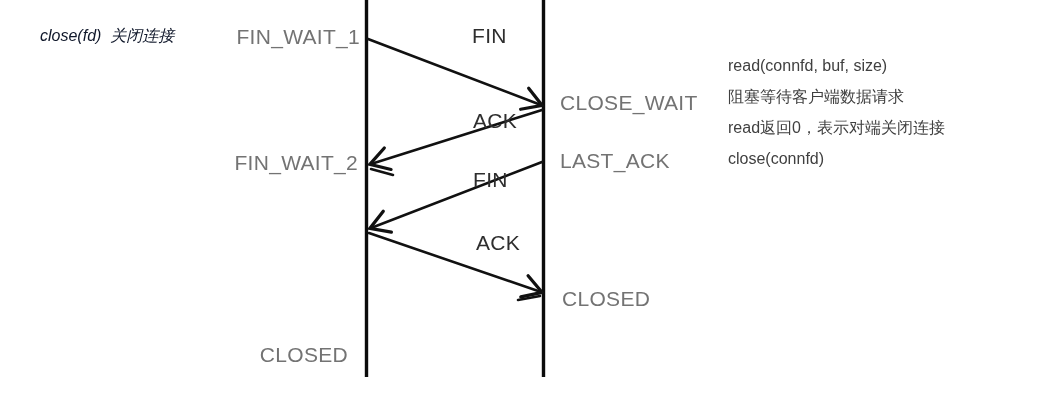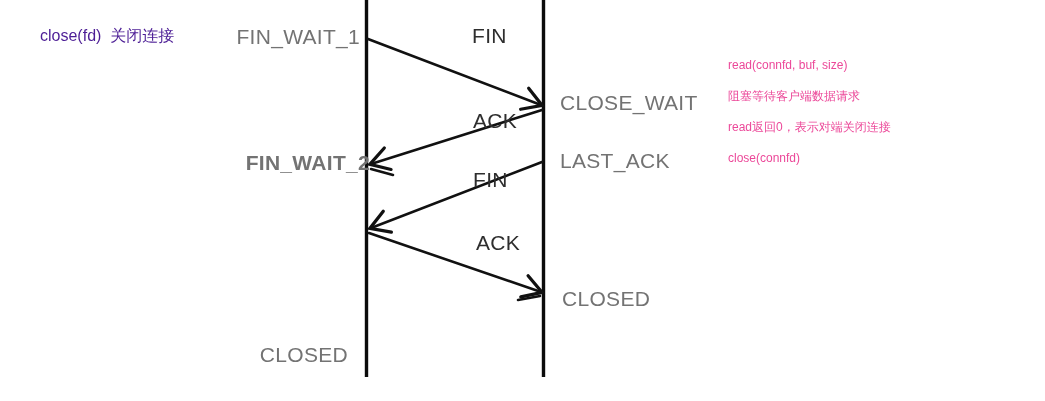--- a/index.html
+++ b/index.html
@@ -9,24 +9,24 @@
     height: 401px;
     background: #ffffff;
     font-family: "Liberation Sans", "DejaVu Sans", sans-serif;
     color: #1f1f1f;
     overflow: hidden;
   }
   .stage svg { position: absolute; left: 0; top: 0; }
   .lbl { position: absolute; white-space: pre; line-height: 1.15; }
   .state { font-size: 21px; letter-spacing: 0.3px; color: #737373; }
   .msg   { font-size: 21px; letter-spacing: 0.3px; color: #2e2e2e; margin-left: 48px; }
-  .small { font-size: 16px; color: #4c1d95; }
+  .small { font-size: 16px; color: #0f172a; font-style: italic; }
   .ra    { text-align: right; width: 150px; }
   .notes { position: absolute; left: 728px; top: 50px; }
-  .notes .note-line { font-size: 12px; line-height: 31px; white-space: pre; color: #ec4899; }
+  .notes .note-line { font-size: 16px; line-height: 31px; white-space: pre; color: #404040; }
 </style>
 </head>
 <body>
 
 <div class="stage">
 
   <svg width="1045" height="401" viewBox="0 0 1045 401">
     <defs>
       <marker id="ah" viewBox="-18 -12 24 24" refX="-1" refY="0" markerWidth="30" markerHeight="30" orient="auto" markerUnits="userSpaceOnUse">
         <path d="M-15,-9 L0,0 L-15,9" fill="none" stroke="#111111" stroke-width="2.6" stroke-linecap="round"></path>
@@ -41,21 +41,21 @@
     <line x1="542" y1="162" x2="371" y2="228" stroke="#111111" stroke-width="2.6" stroke-linecap="round" marker-end="url(#ah)"></line>
     <line x1="369" y1="233" x2="541" y2="292" stroke="#111111" stroke-width="2.6" stroke-linecap="round" marker-end="url(#ah)"></line>
 
     <line x1="371" y1="169" x2="393" y2="175" stroke="#111111" stroke-width="2.6" stroke-linecap="round"></line>
     <line x1="518" y1="300" x2="540" y2="296" stroke="#111111" stroke-width="2.6" stroke-linecap="round"></line>
   </svg>
 
   <div class="lbl small" style="left:40px; top:27px;">close(fd)  关闭连接</div>
 
   <div class="lbl state ra" style="left:210px; top:25px;">FIN_WAIT_1</div>
-  <div class="lbl state ra" style="left:220px; top:151px;font-weight:bold;">FIN_WAIT_2</div>
+  <div class="lbl state ra" style="left:208px; top:151px;">FIN_WAIT_2</div>
   <div class="lbl state ra" style="left:198px; top:343px;">CLOSED</div>
 
   <div class="lbl state" style="left:560px; top:149px;">LAST_ACK</div>
   <div class="lbl state" style="left:560px; top:91px;">CLOSE_WAIT</div>
   <div class="lbl state" style="left:562px; top:287px;">CLOSED</div>
 
   <div class="lbl msg" style="left:424px; top:24px;">FIN</div>
   <div class="lbl msg" style="left:425px; top:109px;">ACK</div>
   <div class="lbl msg" style="left:425px; top:168px;">FIN</div>
   <div class="lbl msg" style="left:428px; top:231px;">ACK</div>

